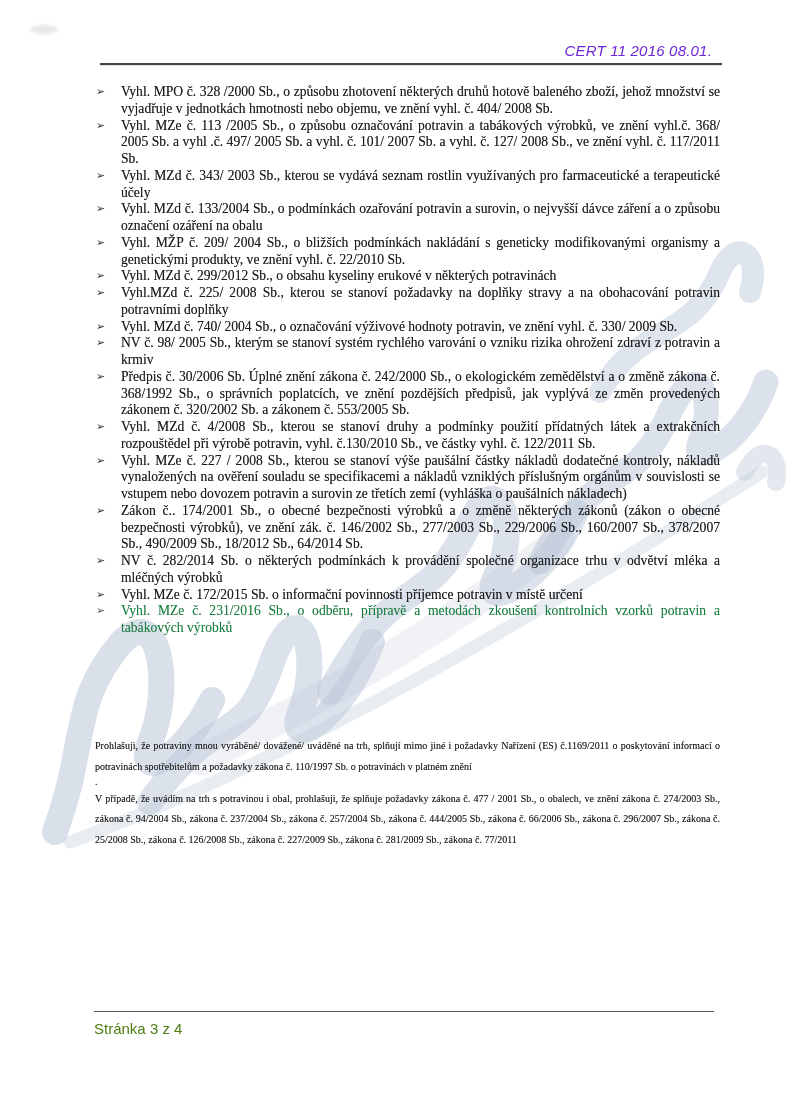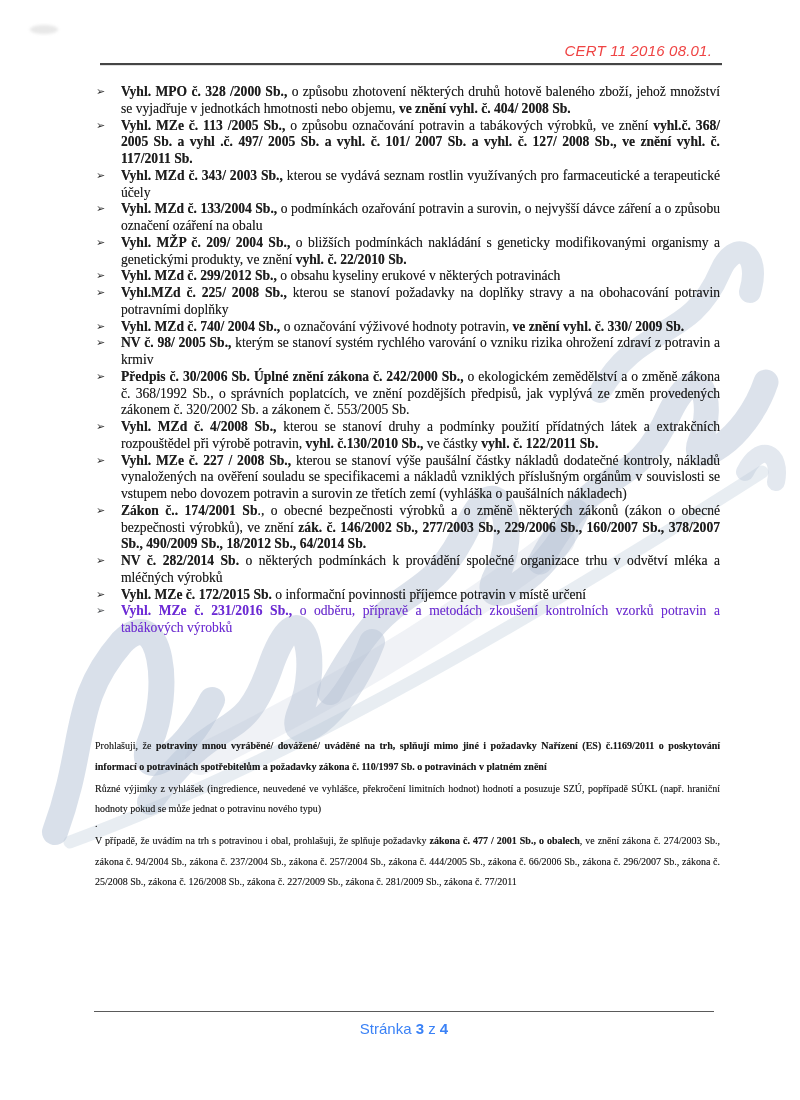--- a/index.html
+++ b/index.html
@@ -9,45 +9,45 @@
   }
   
   .smudge{position:absolute;left:30px;top:25px;width:28px;height:9px;border-radius:50%;
     background:rgba(110,110,110,.16);filter:blur(1.5px);}
   
   .watermark{position:absolute;left:0;top:0;z-index:0;pointer-events:none;}
   .content{position:relative;z-index:1;}
   
   .header-text{position:absolute;top:42px;right:88px;
     font-family:"Liberation Sans",sans-serif;font-style:italic;font-size:15px;
-    color:#ef4444;letter-spacing:.2px;}
+    color:#6d28d9;letter-spacing:.2px;}
   .header-rule{position:absolute;top:63px;left:100px;width:622px;height:0;
     border-top:2px solid #454545;box-shadow:0 1px 0 rgba(0,0,0,.12);}
   
   .reg-list{position:absolute;top:84px;left:96px;width:624px;margin:0;padding:0;list-style:none;
     font-size:13.6px;line-height:16.75px;}
   .reg-list li{display:flex;align-items:flex-start;}
   .reg-list .marker{flex:0 0 25px;width:25px;font-family:"DejaVu Sans",sans-serif;
     font-size:11px;line-height:16.75px;color:#2c2c2c;}
   .reg-list .li-body{flex:1;text-align:justify;text-shadow:0 0 .4px rgba(25,25,25,.55);}
-  .reg-list li.muted .li-body{color:#6d28d9;text-shadow:0 0 .4px rgba(139,144,148,.5);}
+  .reg-list li.muted .li-body{color:#15803d;text-shadow:0 0 .4px rgba(139,144,148,.5);}
   .reg-list li.muted .marker{color:#4a4e52;}
   
   .paras{position:absolute;top:736px;left:95px;width:625px;font-size:10px;line-height:20.5px;
     text-align:justify;text-shadow:0 0 .4px rgba(25,25,25,.5);}
   .paras p{margin:0 0 1.5px 0;}
   .paras p.stray{line-height:14px;margin:-4px 0 0 0;}
   .paras p.gap-after{margin-bottom:12px;}
-  .b{font-weight:700;}
+  .b{font-weight:400;}
   .r{font-weight:400;}
   
   .footer-rule{position:absolute;top:1011px;left:94px;width:620px;height:0;
     border-top:1.6px solid #5a5a5a;}
-  .footer-text{position:absolute;top:1020px;left:94px;width:620px;text-align:center;
-    font-family:"Liberation Sans",sans-serif;font-size:15px;color:#3b82f6;}
+  .footer-text{position:absolute;top:1020px;left:94px;width:620px;text-align:left;
+    font-family:"Liberation Sans",sans-serif;font-size:15px;color:#4d7c0f;}
 </style>
 </head>
 <body>
 
 <div class="page">
 
   <svg class="watermark" width="800" height="1100" viewBox="0 0 800 1100" aria-hidden="true">
     <g fill="none" stroke-linecap="round" stroke-linejoin="round" stroke="#b9c6d8">
       <path d="M 55 832 C 88 742 70 702 122 642 C 162 602 172 692 150 742 C 134 782 182 762 212 700" stroke-width="26" opacity="0.55"></path>
       <path d="M 150 802 C 222 702 242 752 272 662 C 302 582 322 662 300 712 C 284 752 342 722 372 642" stroke-width="26" opacity="0.5"></path>
@@ -129,21 +129,20 @@
           <div class="li-body"><span class="b">Vyhl. MZe č. 172/2015 Sb. </span><span class="r">o informační povinnosti příjemce potravin v místě určení</span></div>
         </li>
         <li class="muted">
           <span class="marker">➢</span>
           <div class="li-body"><span class="b">Vyhl. MZe č. 231/2016 Sb., </span><span class="r">o odběru, přípravě a metodách zkoušení kontrolních vzorků potravin a tabákových výrobků</span></div>
         </li>
       </ol>
 
     <div id="paras" class="paras">
         <p><span class="r">Prohlašuji, že </span><span class="b">potraviny mnou vyráběné/ dovážené/ uváděné na trh, splňují mimo jiné i požadavky Nařízení (ES) č.1169/2011 o poskytování informací o potravinách spotřebitelům a požadavky zákona č. 110/1997 Sb. o potravinách v platném znění</span></p>
-        <p><span class="r">Různé výjimky z vyhlášek (ingredience, neuvedené ve vyhlášce, překročení limitních hodnot) hodnotí a posuzuje SZÚ, popřípadě SÚKL (např. hraniční hodnoty pokud se může jednat o potravinu nového typu)</span></p>
         <p class="stray"><span class="r">.</span></p>
         <p><span class="r">V případě, že uvádím na trh s potravinou i obal, prohlašuji, že splňuje požadavky </span><span class="b">zákona č. 477 / 2001 Sb., o obalech</span><span class="r">, ve znění zákona č. 274/2003 Sb., zákona č. 94/2004 Sb., zákona č. 237/2004 Sb., zákona č. 257/2004 Sb., zákona č. 444/2005 Sb., zákona č. 66/2006 Sb., zákona č. 296/2007 Sb., zákona č. 25/2008 Sb., zákona č. 126/2008 Sb., zákona č. 227/2009 Sb., zákona č. 281/2009 Sb., zákona č. 77/2011</span></p>
       </div>
 
     <div class="footer-rule"></div>
     <div id="footerText" class="footer-text"><span class="r">Stránka </span><span class="b">3</span><span class="r"> z </span><span class="b">4</span></div>
   </div>
 </div>
 
 </body></html>

